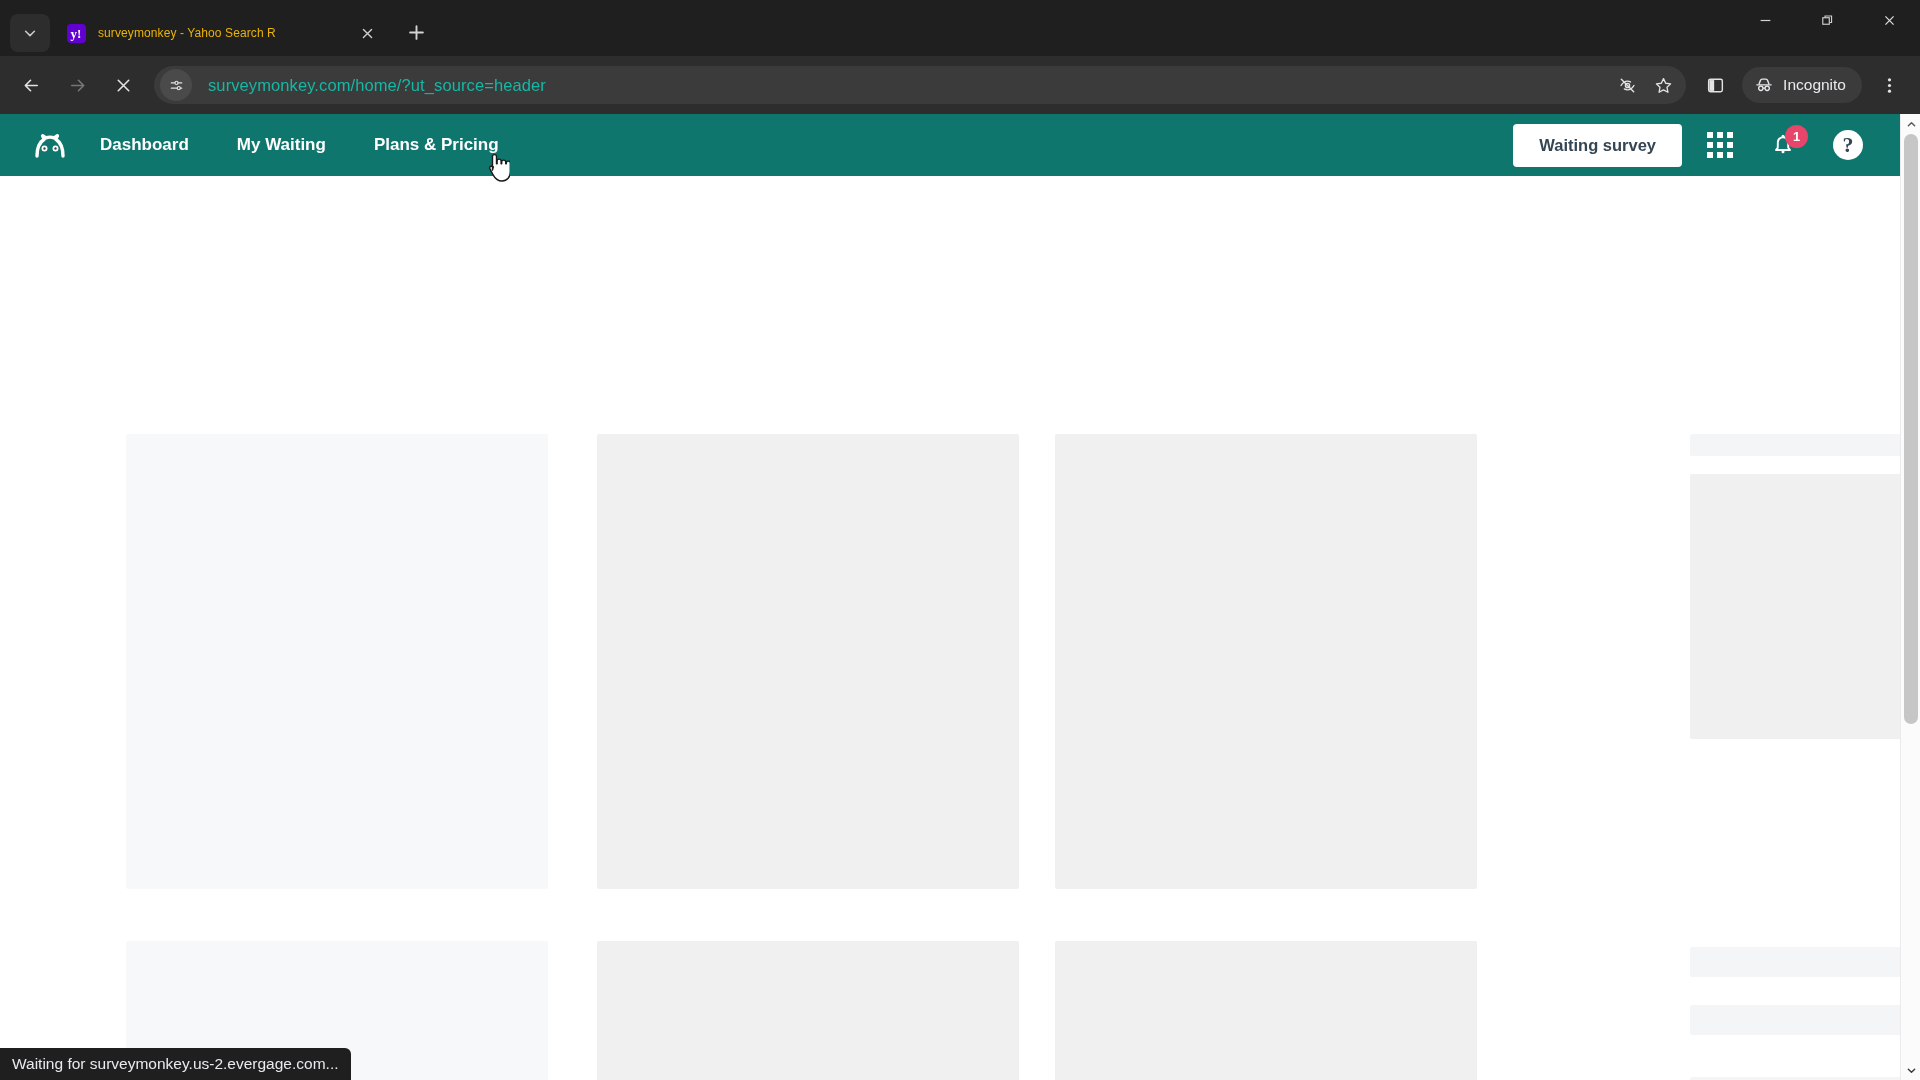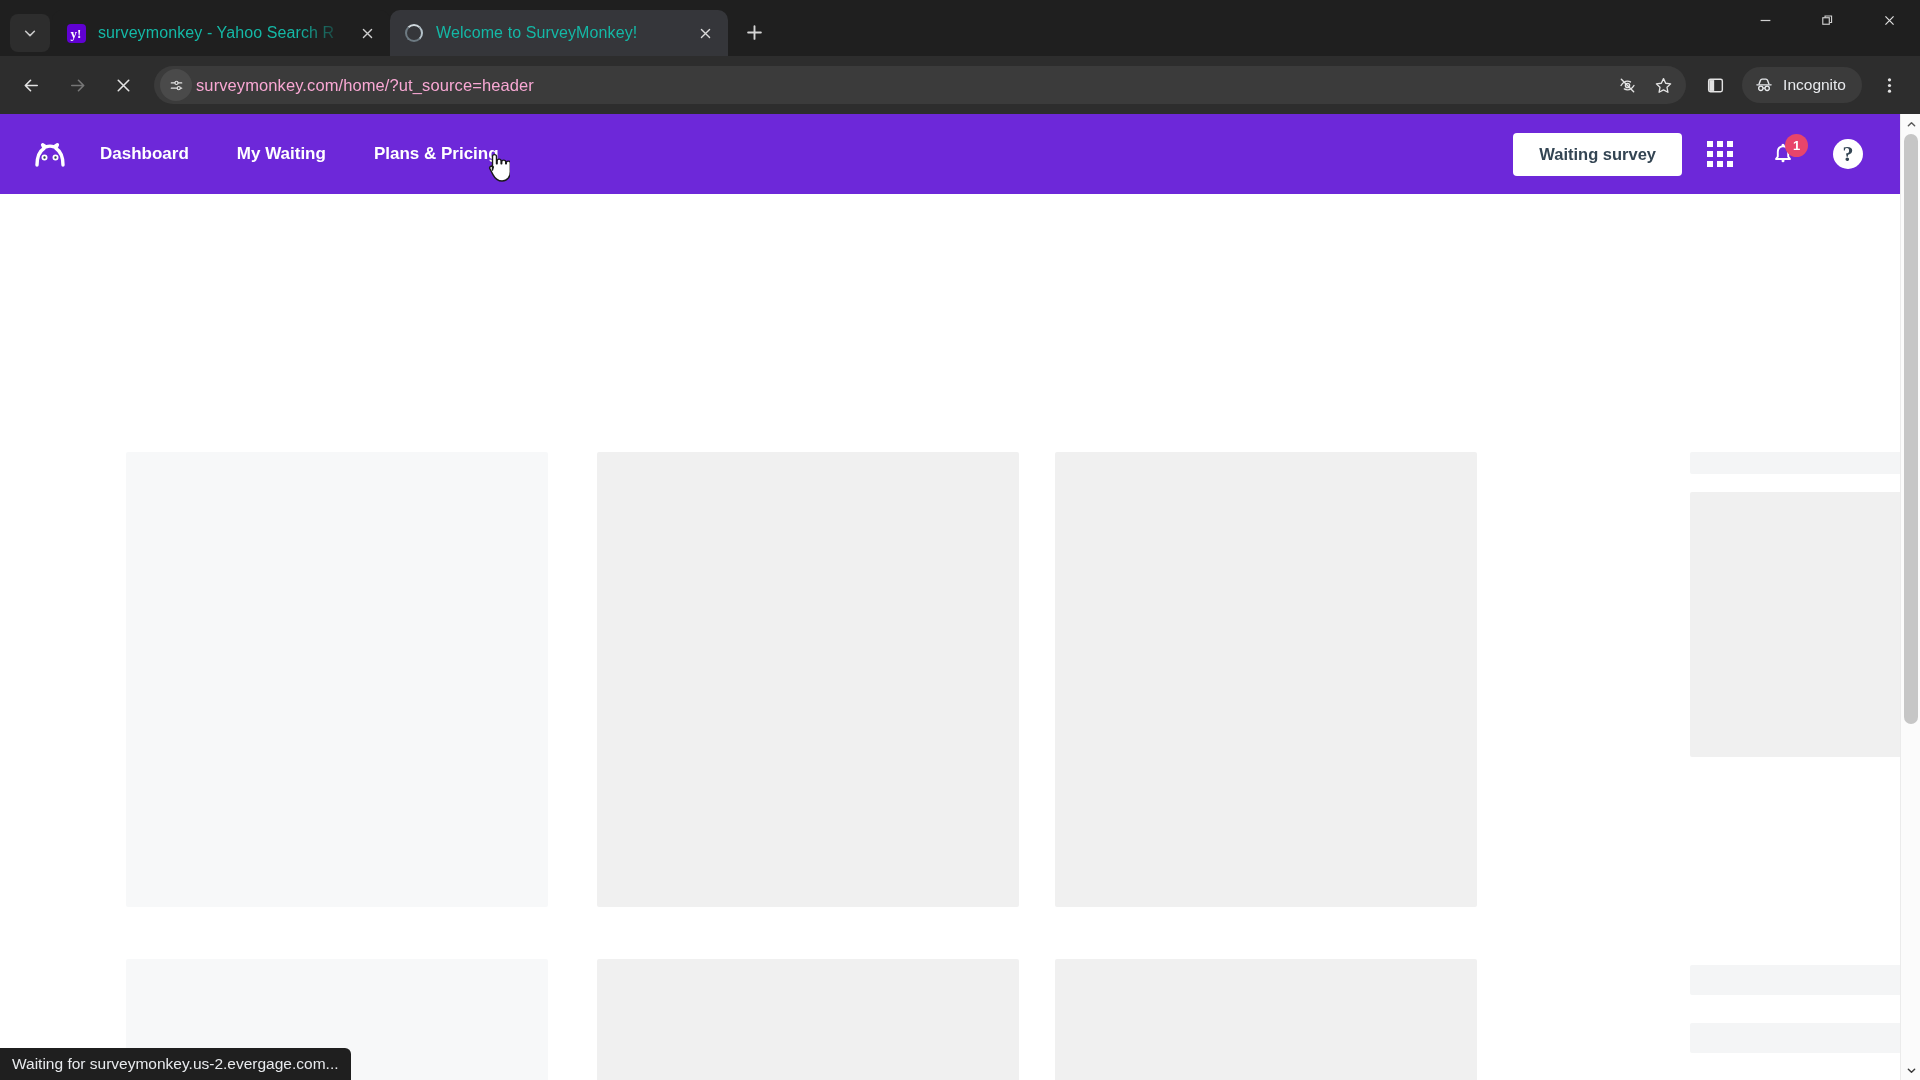--- a/index.html
+++ b/index.html
@@ -45,21 +45,21 @@
     background: #6001d2; color: #fff;
     font-size: 13px; font-weight: bold; line-height: 19px;
     text-align: center; font-family: "Liberation Serif", serif;
   }
   .fav-spinner {
     width: 18px; height: 18px; border-radius: 50%;
     border: 2.5px solid #6d7a82;
     border-top-color: #cfd8dd; border-right-color: #b4c2ca;
   }
   .tab-title {
-    flex: 1 1 auto; color: #14b8a6; font-size: 16px;
+    flex: 1 1 auto; color: #eab308; font-size: 12px;
     white-space: nowrap; overflow: hidden;
     text-overflow: clip; letter-spacing: .1px;
   }
   .tab.inactive .tab-title {
     -webkit-mask-image: linear-gradient(to right, #000 80%, transparent 100%);
             mask-image: linear-gradient(to right, #000 80%, transparent 100%);
   }
   .tab-close {
     width: 26px; height: 26px; flex: 0 0 auto;
     display: flex; align-items: center; justify-content: center;
@@ -103,22 +103,22 @@
     min-width: 0;
   }
   .omni-site-icon {
     width: 32px; height: 32px; margin-left: 2px;
     border-radius: 50%; background: #4a4a4a;
     display: flex; align-items: center; justify-content: center;
     flex: 0 0 auto;
   }
   .omni-site-icon svg { width: 15px; height: 15px; }
   .omni-url {
-    flex: 1 1 auto; color: #f9a8d4; font-size: 16.5px;
-    margin-left: 4px; white-space: nowrap; overflow: hidden;
+    flex: 1 1 auto; color: #14b8a6; font-size: 16.5px;
+    margin-left: 16px; white-space: nowrap; overflow: hidden;
     letter-spacing: .1px;
   }
   .omni-actions { display: flex; align-items: center; flex: 0 0 auto; }
   .omni-btn {
     width: 34px; height: 34px; margin-right: 2px;
     display: flex; align-items: center; justify-content: center;
     border-radius: 50%;
   }
   .omni-btn svg { width: 19px; height: 19px; }
 
@@ -139,21 +139,21 @@
   .incognito-chip span { color: #e8eaed; font-size: 15.5px; }
 
   
   .page {
     position: absolute; top: 114px; left: 0;
     width: 1920px; height: 966px; background: #fff;
     overflow: hidden;
   }
 
   .sm-nav {
-    height: 80px; background: #6d28d9;
+    height: 62px; background: #0f766e;
     display: flex; align-items: center; padding: 0 0 0 28px;
     width: 1900px;
   }
   .sm-logo { width: 44px; height: 44px; flex: 0 0 auto; margin-right: 28px;
              display:flex; align-items:center; justify-content:center; }
   .sm-logo svg { width: 40px; height: 40px; }
   .sm-navlink {
     color: #ffffff; font-size: 17px; font-weight: bold;
     margin-right: 48px; white-space: nowrap; position: relative;
   }
@@ -251,31 +251,20 @@
         <span class="fav-yahoo">y!</span>
       </span>
       <span class="tab-title">surveymonkey - Yahoo Search R</span>
       <span class="tab-close">
         <svg viewBox="0 0 16 16">
           <path d="M3 3l10 10M13 3L3 13" stroke="#cfcfcf" stroke-width="1.7" stroke-linecap="round"></path>
         </svg>
       </span>
     </div>
 
-    <div class="tab active">
-      <span class="tab-favicon">
-        <span class="fav-spinner"></span>
-      </span>
-      <span class="tab-title">Welcome to SurveyMonkey!</span>
-      <span class="tab-close">
-        <svg viewBox="0 0 16 16">
-          <path d="M3 3l10 10M13 3L3 13" stroke="#dadada" stroke-width="1.7" stroke-linecap="round"></path>
-        </svg>
-      </span>
-    </div>
 
     <div class="newtab">
       <svg viewBox="0 0 16 16">
         <path d="M8 2v12M2 8h12" stroke="#d4d4d4" stroke-width="1.8" stroke-linecap="round"></path>
       </svg>
     </div>
 
     <div class="wincontrols">
       <div class="wc">
         <svg viewBox="0 0 16 16">

